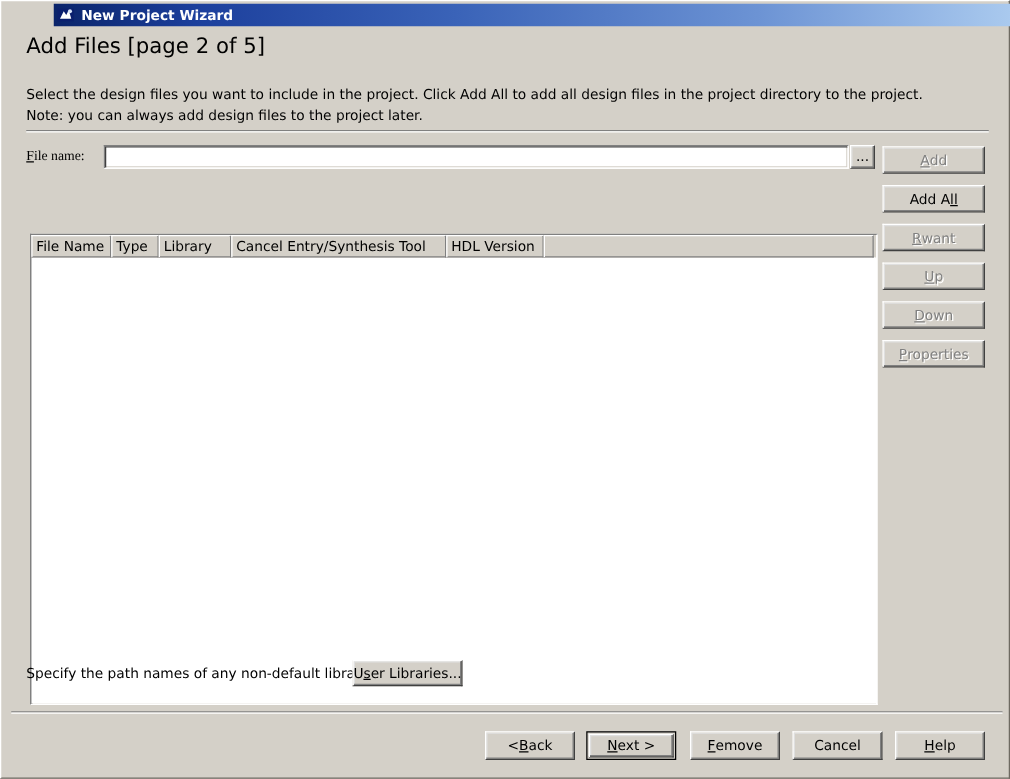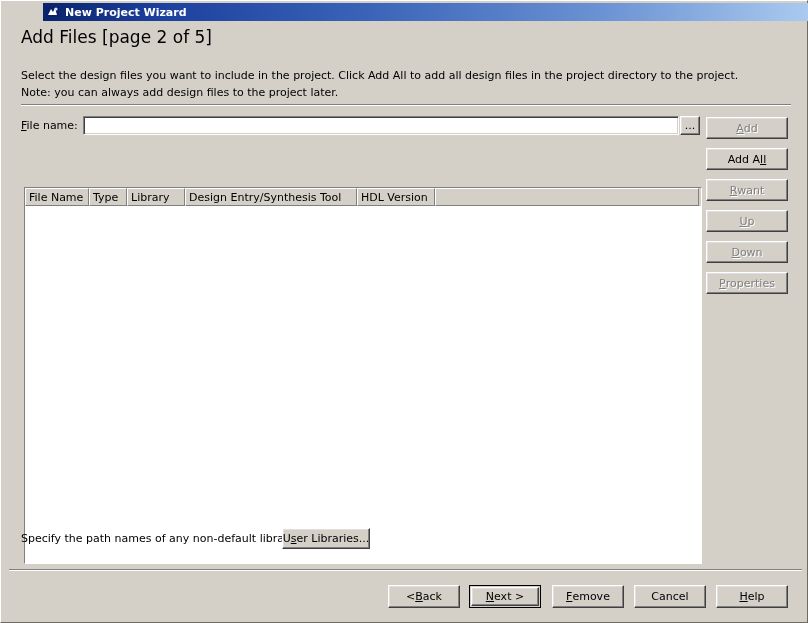--- a/index.html
+++ b/index.html
@@ -108,20 +108,21 @@
   #hr-top { left: 20px; top: 103px; width: 770px; }
   #hr-bottom { left: 8px; top: 568px; width: 793px; }
 
   
   #filename-label {
     position: absolute;
     left: 20px;
     top: 118px;
     font-size: 11px;
     white-space: nowrap;
+    font-family: Liberation Serif, serif;
   }
   .acc { text-decoration: underline; }
 
   #filename-input {
     position: absolute;
     left: 82px;
     top: 115px;
     width: 596px;
     height: 19px;
     background: #ffffff;
@@ -320,21 +321,21 @@
   <div class="btn side-btn disabled" id="btn-props">
       <span class="acc">P</span>
       <span>roperties</span>
     </div>
 
   <div id="list-frame">
     <div id="list-header">
         <div class="col-head" style="width: 64px;">File Name</div>
         <div class="col-head" style="width: 38px;">Type</div>
         <div class="col-head" style="width: 58px;">Library</div>
-        <div class="col-head" style="width: 172px;">Design Entry/Synthesis Tool</div>
+        <div class="col-head" style="width: 172px;">Cancel Entry/Synthesis Tool</div>
         <div class="col-head" style="width: 78px;">HDL Version</div>
         <div class="col-head" style="width: 264px;"></div>
       </div>
     <div id="list-body"></div>
   </div>
 
   <div id="libs-text">Specify the path names of any non-default libraries.</div>
   <div class="btn" id="btn-userlibs">
       <span>U</span>
       <span class="acc">s</span>

